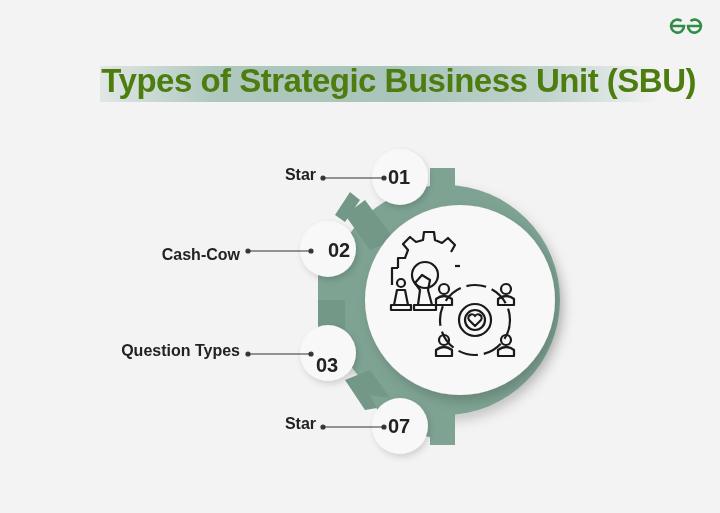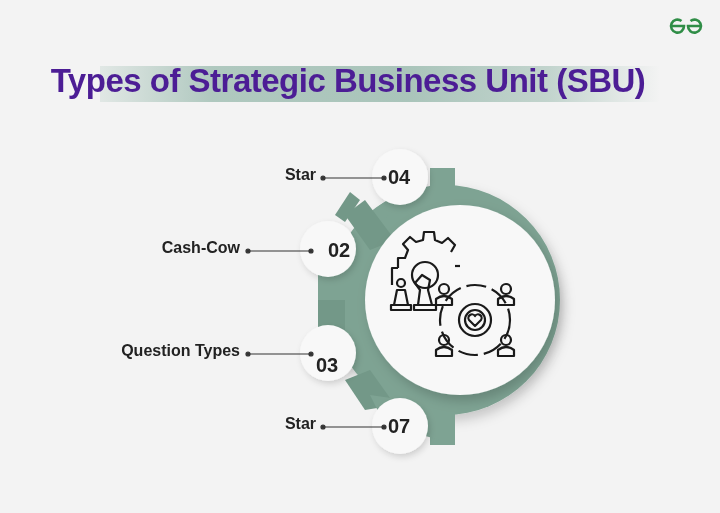--- a/index.html
+++ b/index.html
@@ -1,20 +1,20 @@
 <!DOCTYPE html>
 <html><head>
 <meta charset="utf-8">
 <style>
   html,body{margin:0;padding:0;}
   body{width:720px;height:513px;background:#f3f3f3;position:relative;overflow:hidden;font-family:"Liberation Sans",sans-serif;color:#1d1d1d;}
   .logo{position:absolute;left:668px;top:16px;width:36px;height:20px;}
   .title-band{position:absolute;left:100px;top:66px;width:560px;height:36px;
     background:linear-gradient(90deg,rgba(120,165,148,0.15) 0%,rgba(120,165,148,0.55) 20%,rgba(120,165,148,0.6) 55%,rgba(120,165,148,0.4) 80%,rgba(120,165,148,0) 100%);}
-  .title{position:absolute;left:0;width:696px;top:62px;text-align:center;font-size:33px;font-weight:bold;letter-spacing:-0.5px;color:#4c1d95;}
+  .title{position:absolute;left:0;width:696px;top:62px;text-align:right;font-size:33px;font-weight:bold;letter-spacing:-0.5px;color:#4d7c0f;}
   .diagram{position:absolute;left:0;top:0;width:720px;height:513px;}
   .label{position:absolute;font-size:16px;font-weight:bold;color:#222;text-align:right;}
   .num{position:absolute;font-size:20px;font-weight:bold;color:#222;}
 </style>
 </head>
 <body>
 
 <svg class="logo" viewBox="0 0 36 20">
   <path d="M3 10 H16 A6.5 6.5 0 1 1 13.5 5" fill="none" stroke="#2f8d46" stroke-width="2.6"></path>
   <path d="M33 10 H20 A6.5 6.5 0 1 0 22.5 5" fill="none" stroke="#2f8d46" stroke-width="2.6"></path>
@@ -106,21 +106,21 @@
       <circle cx="311" cy="251" r="2"></circle>
     <line x1="248" y1="354" x2="311" y2="354"></line>
       <circle cx="248" cy="354" r="2"></circle>
       <circle cx="311" cy="354" r="2"></circle>
     <line x1="323" y1="427" x2="384" y2="427"></line>
       <circle cx="323" cy="427" r="2"></circle>
       <circle cx="384" cy="427" r="2"></circle>
   </g>
 </svg>
 
-<div class="num" style="left:388px;top:166px;">04</div>
+<div class="num" style="left:388px;top:166px;">01</div>
 <div class="num" style="left:328px;top:239px;">02</div>
 <div class="num" style="left:316px;top:354px;">03</div>
 <div class="num" style="left:388px;top:415px;">07</div>
 
 <div class="label" style="right:404px;top:166px;">Star</div>
-<div class="label" style="right:480px;top:239px;">Cash-Cow</div>
+<div class="label" style="right:480px;top:246px;">Cash-Cow</div>
 <div class="label" style="right:480px;top:342px;">Question Types</div>
 <div class="label" style="right:404px;top:415px;">Star</div>
 
 </body></html>

